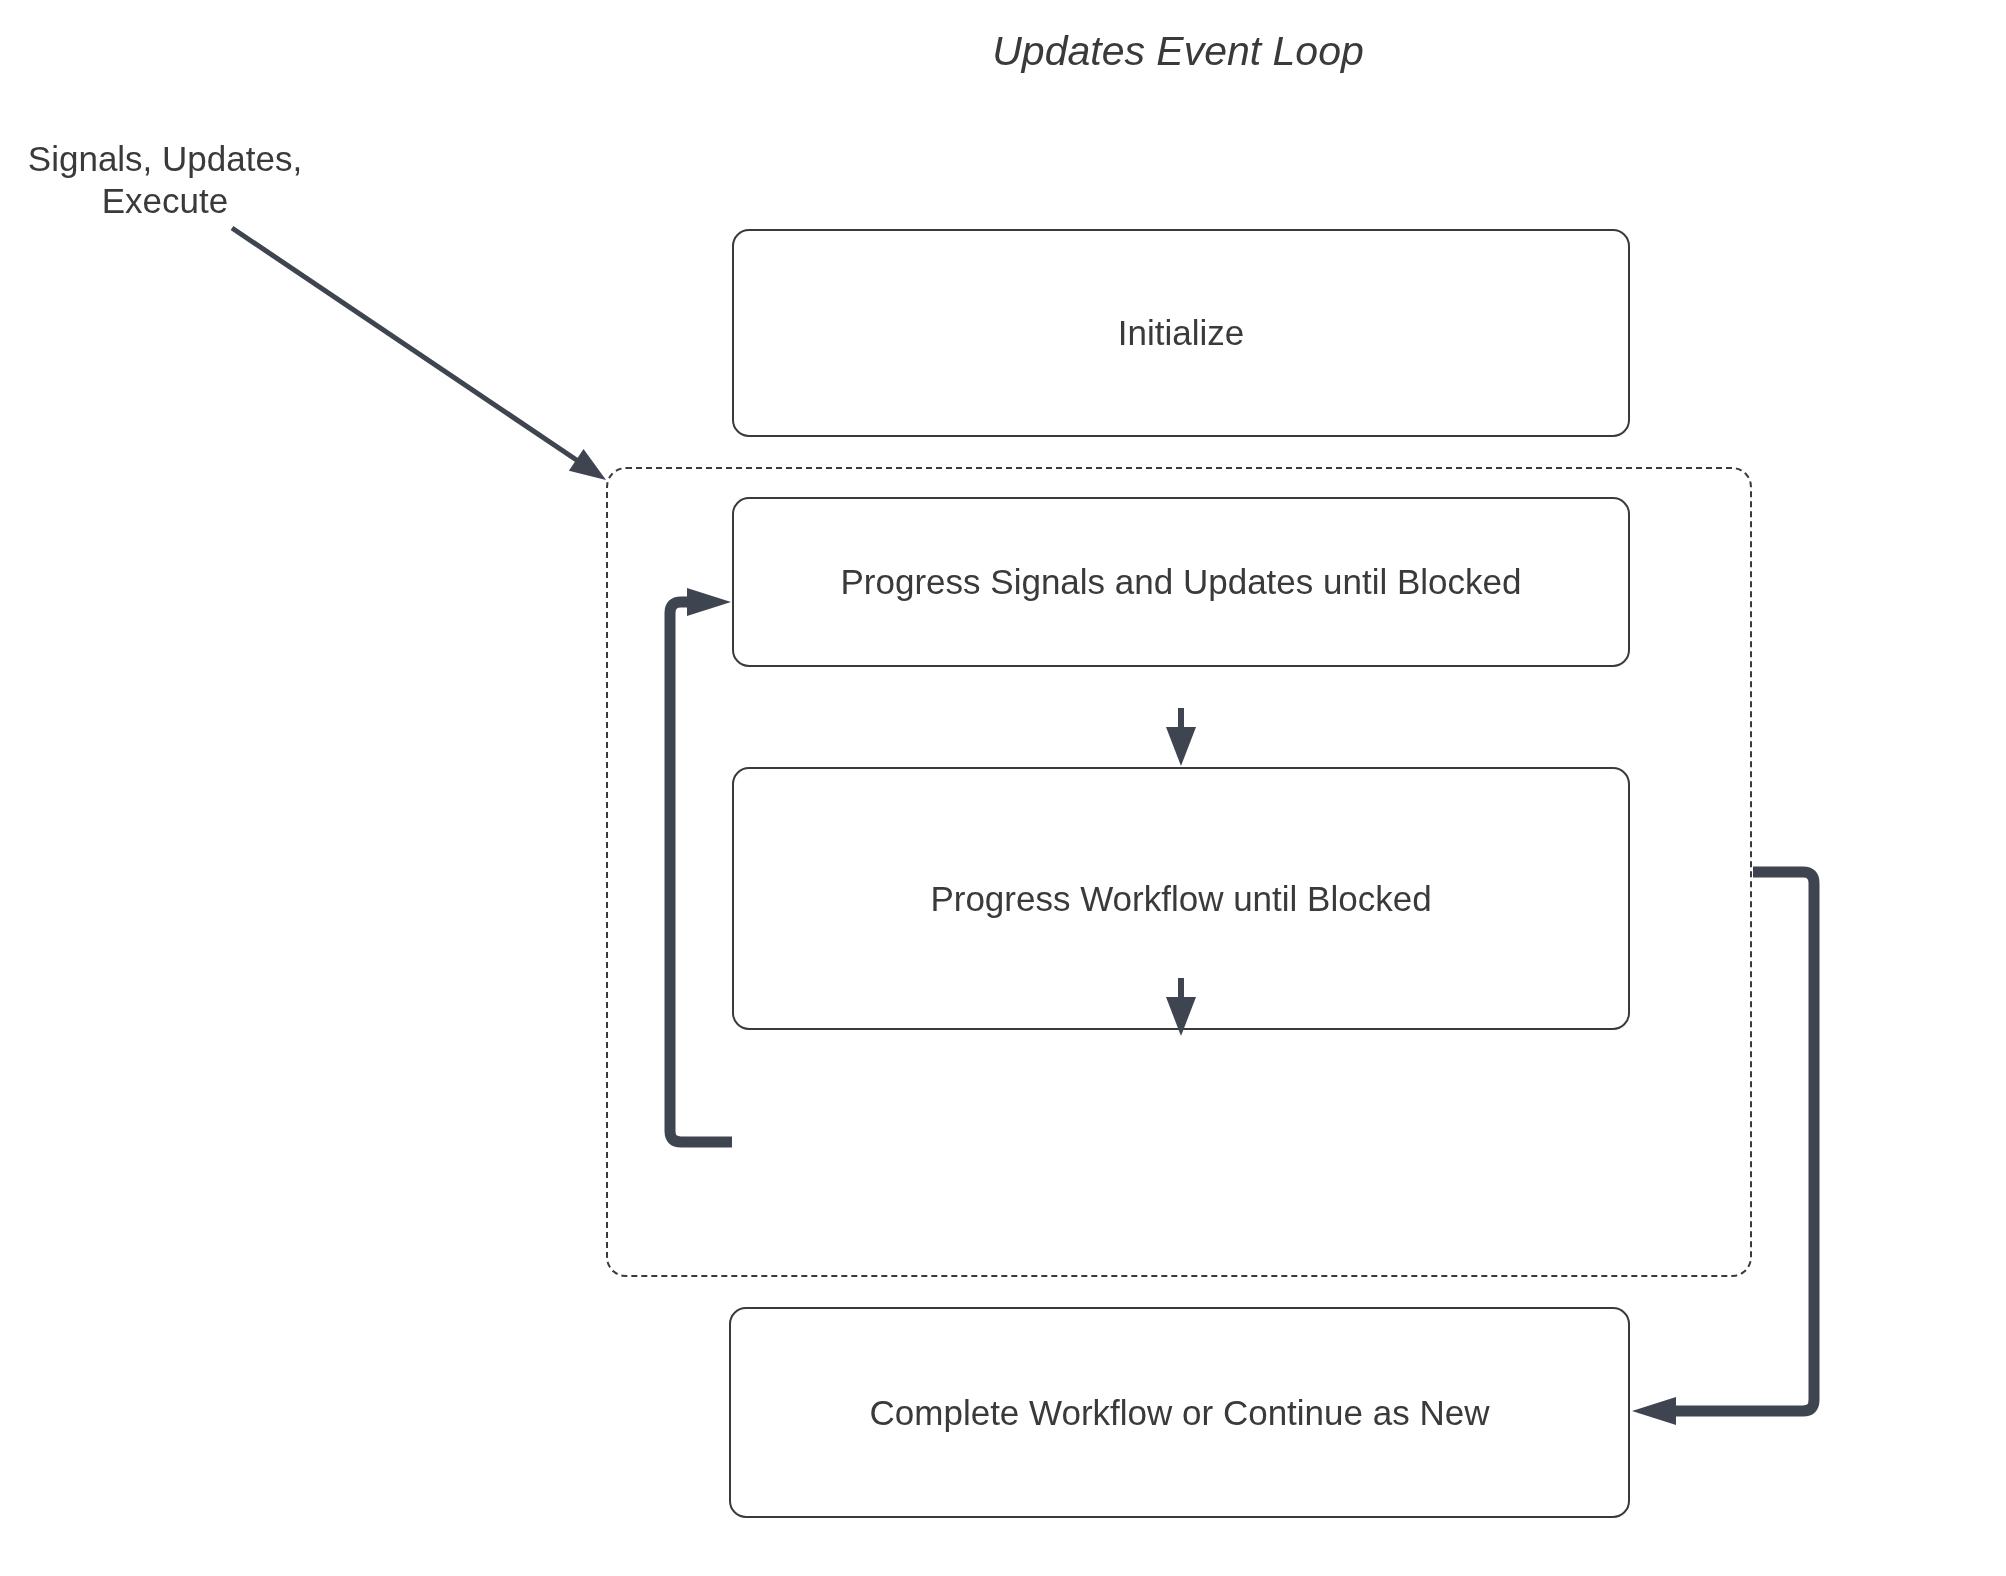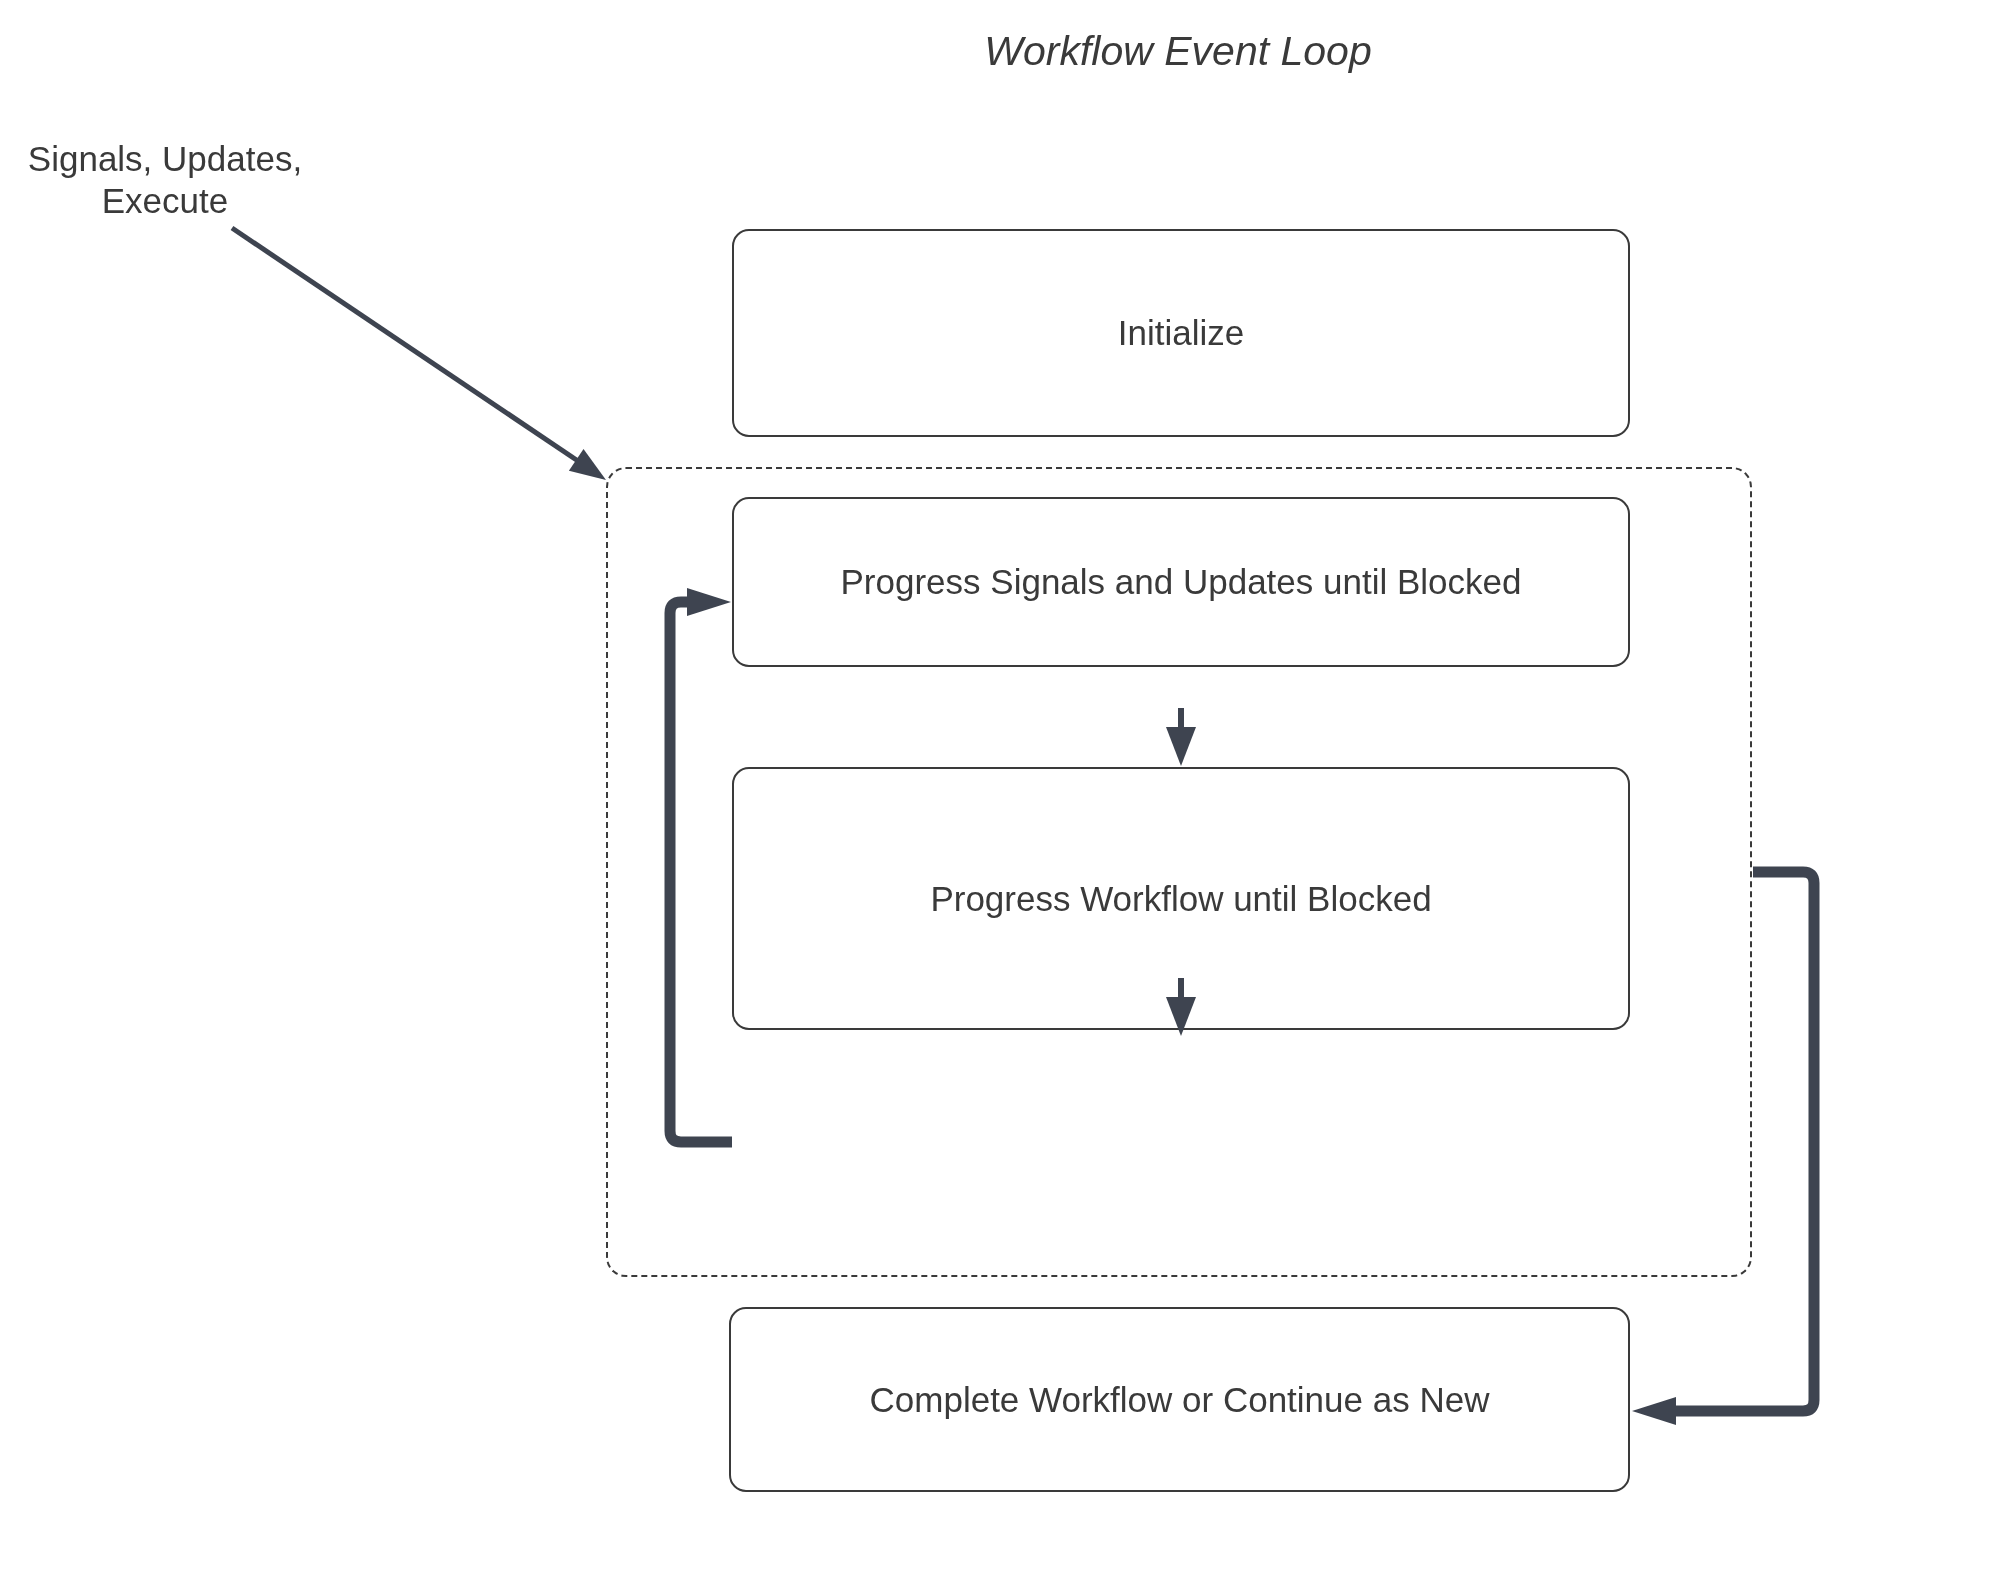--- a/index.html
+++ b/index.html
@@ -51,37 +51,37 @@
     display:flex;align-items:center;justify-content:center;
     text-align:center;
     font-size:35px;
     color:var(--color-ink);
     padding:0 40px;
   }
   .node-initialize{top:229px;height:208px;}
   .node-progress-signals{top:497px;height:170px;}
   .node-progress-workflow{top:767px;height:263px;}
   .node-execute-queries{top:1038px;height:210px;}
-  .node-complete{left:729px;top:1307px;height:185px;width:901px;}
+  .node-complete{left:729px;top:1307px;height:211px;width:901px;}
   svg.connectors{
     position:absolute;left:0;top:0;
     width:2006px;height:1576px;
     pointer-events:none;
   }
   .conn-thin{stroke:var(--color-connector);fill:none;stroke-width:5;}
   .conn-shaft{stroke:var(--color-connector);fill:none;stroke-width:6;}
   .conn-thick{stroke:var(--color-connector);fill:none;stroke-width:11;stroke-linejoin:round;}
   .conn-head{fill:var(--color-connector);stroke:none;}
 </style>
 </head>
 <body>
 
 <div class="canvas">
 
-  <div class="diagram-title">Workflow Event Loop</div>
+  <div class="diagram-title">Updates Event Loop</div>
 
   <div class="ext-label">Signals, Updates,
 Execute</div>
 
   <div class="loop-container"></div>
 
   <div class="node node-initialize">
     <span>Initialize</span>
   </div>
 

